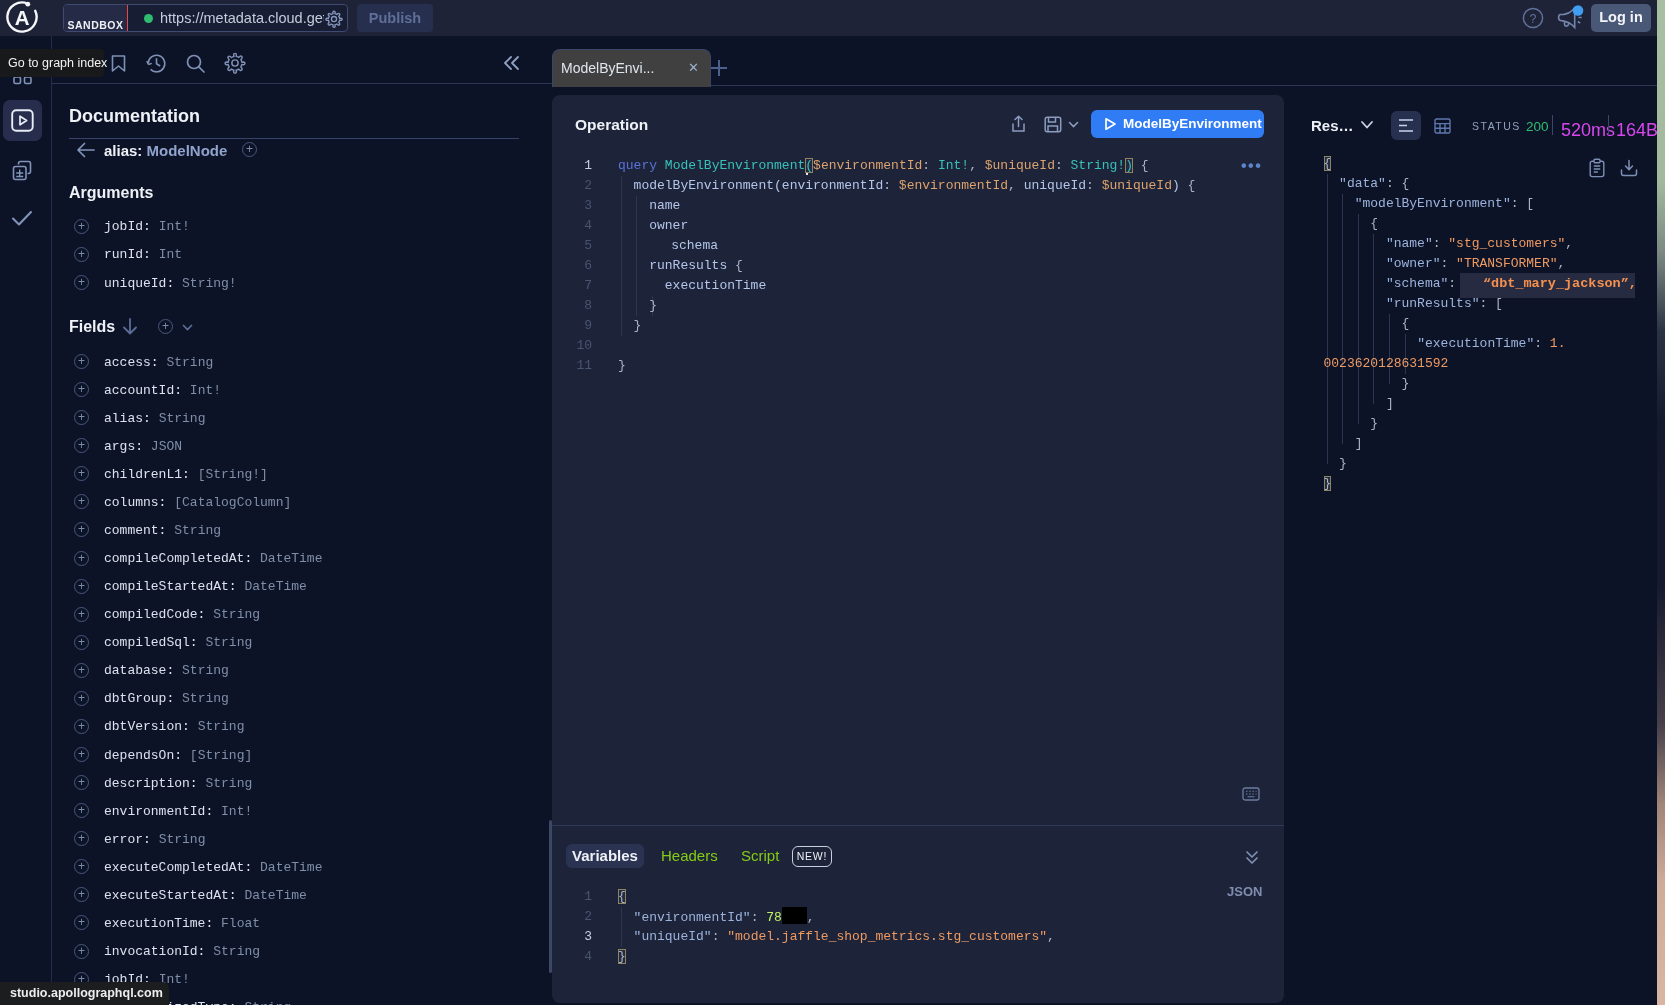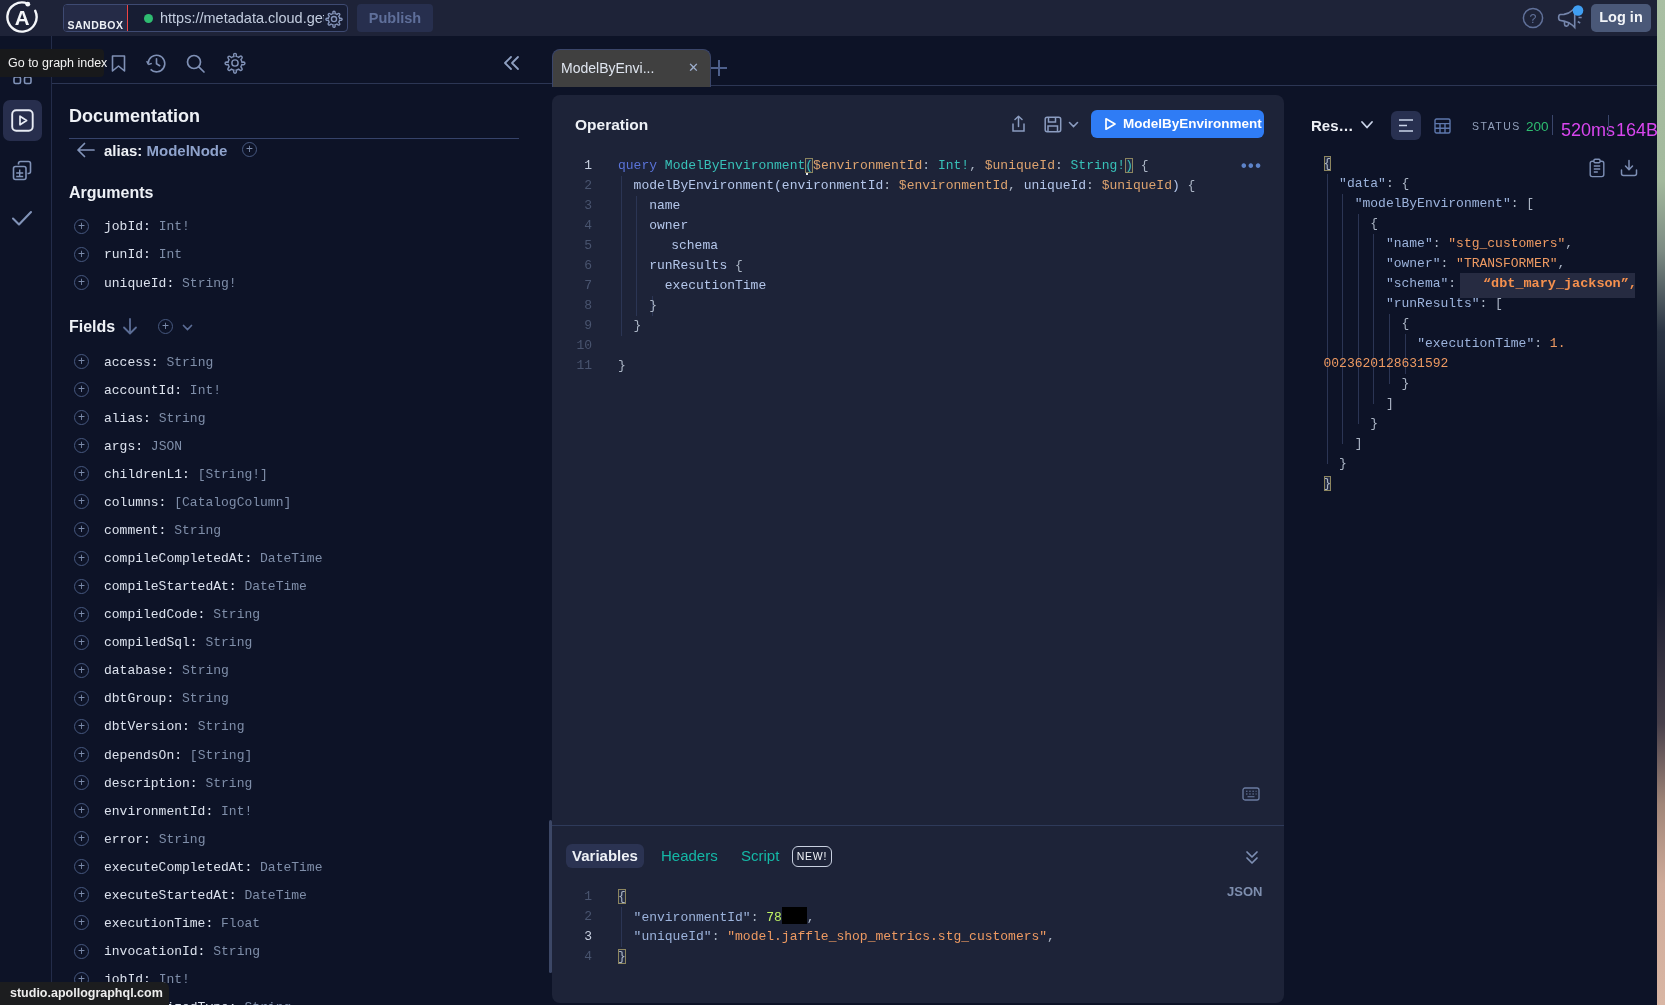--- a/index.html
+++ b/index.html
@@ -53,21 +53,21 @@
 .fd{color:#b4c6ea}
 .ky{color:#9cb3dc}
 .st{color:#ee9a62}
 .bb{outline:1px solid #8c855f;outline-offset:-1px;background:#232a42}
 .ig{position:absolute;width:1px;background:#2b3554}
 #caret{position:absolute;left:806px;top:158px;width:1.5px;height:17px;background:#e8ecf2}
 #dots3{position:absolute;left:1241px;top:157px;color:#5d83c9;font-size:16px;letter-spacing:1.5px;font-weight:bold}
 
 #vardiv{position:absolute;left:552px;top:825px;width:732px;height:1px;background:#2e3a5a}
 #vtab{position:absolute;left:566px;top:844px;width:78px;height:24px;background:#2b3352;border-radius:6px;color:#eef1f6;font-weight:bold;font-size:15px;text-align:center;line-height:24px}
-.vt2{position:absolute;top:844px;color:#14b8a6;font-size:15px;line-height:24px}
+.vt2{position:absolute;top:844px;color:#84cc16;font-size:15px;line-height:24px}
 #newbadge{position:absolute;left:792px;top:846px;width:40px;height:21px;border:1.5px solid #c8d0e0;border-radius:6px;color:#eef1f6;font-size:10.5px;font-weight:normal;letter-spacing:.8px;text-align:center;line-height:18px}
 #jsonlbl{position:absolute;left:1227px;top:884px;color:#7e8eae;font-size:13px;font-weight:bold}
 
 #rtitle{position:absolute;left:1311px;top:117px;color:#edf0f6;font-weight:bold;font-size:15px}
 #ricon1{position:absolute;left:1391px;top:111px;width:30px;height:29px;background:#283050;border-radius:6px}
 #rstatus{position:absolute;left:1472px;top:120px;color:#93a2bd;font-size:10.5px;letter-spacing:1.5px}
 #r200{position:absolute;left:1526px;top:119px;color:#2ebd70;font-size:13.5px}
 .rdiv{position:absolute;top:115px;width:1px;height:20px;background:#3a466b}
 .rwhite{position:absolute;top:120px;color:#d946ef;font-size:18px}
 #schhl{position:absolute;left:1460px;top:273px;width:175px;height:25px;background:#262b41;z-index:1}

